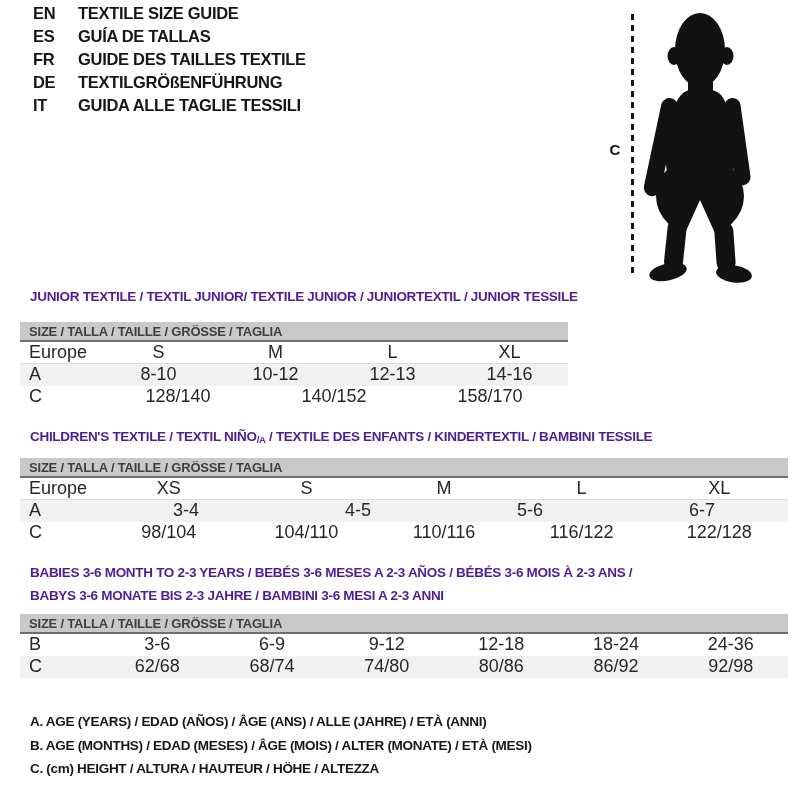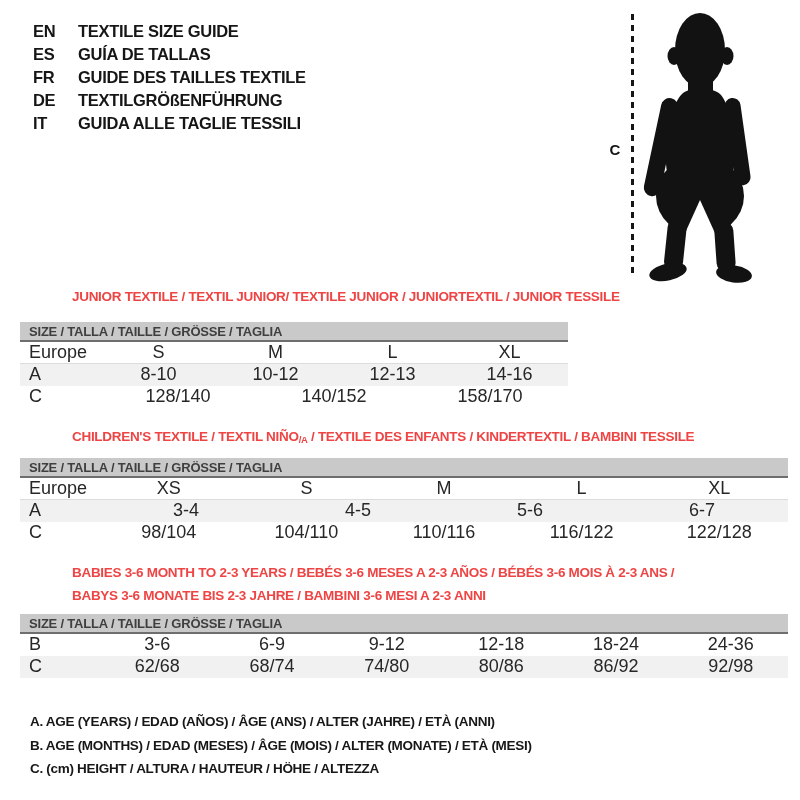--- a/index.html
+++ b/index.html
@@ -4,21 +4,21 @@
 <style>
   * { margin:0; padding:0; box-sizing:border-box; }
   html,body { background:#ffffff; }
   .canvas {
     position:relative; width:800px; height:800px; background:#ffffff;
     font-family:"Liberation Sans","DejaVu Sans",sans-serif;
     color:#1c1c1c; overflow:hidden;
   }
 
   
-  .lang-list { position:absolute; left:33px; top:20px; }
+  .lang-list { position:absolute; left:33px; top:2px; }
   .lang-row { display:flex; height:23px; align-items:center; }
   .lang-code, .lang-label {
     font-size:16.5px; font-weight:700; letter-spacing:-0.3px; color:#161616;
     white-space:nowrap;
   }
   .lang-code { width:45px; flex:none; }
 
   
   .figure { position:absolute; left:0; top:0; }
   .measure-line {
@@ -27,23 +27,22 @@
   }
   .measure-label {
     position:absolute; left:604px; top:141px; width:22px; text-align:center;
     font-size:15px; font-weight:700; color:#141414;
   }
   .baby-svg { position:absolute; left:638px; top:6px; }
 
   
   .section-title {
     position:absolute; left:30px;
-    font-size:13.5px; font-weight:700; letter-spacing:-0.3px; color:#ef4444;
+    font-size:13.5px; font-weight:700; letter-spacing:-0.3px; color:#4c1d95;
     white-space:nowrap;
-    margin-left:42px;
   }
   .section-title.two-line { white-space:normal; width:700px; line-height:23px; }
   .sub { font-size:9.5px; vertical-align:-2px; }
 
   
   .size-table { position:absolute; left:20px; }
   .size-bar {
     height:20px; line-height:20px; background:#c9c9c9;
     border-bottom:2px solid #6e6e6e; padding-left:9px;
     font-size:13px; letter-spacing:-0.2px; color:#3f3f3f; font-weight:700;
@@ -188,18 +187,18 @@
       <div class="td">62/68</div>
       <div class="td">68/74</div>
       <div class="td">74/80</div>
       <div class="td">80/86</div>
       <div class="td">86/92</div>
       <div class="td">92/98</div>
     </div>
   </div>
 
   <div class="notes">
-    <div class="note-line">A. AGE (YEARS) / EDAD (AÑOS) / ÂGE (ANS) / ALTER (JAHRE) / ETÀ (ANNI)</div>
+    <div class="note-line">A. AGE (YEARS) / EDAD (AÑOS) / ÂGE (ANS) / ALLE (JAHRE) / ETÀ (ANNI)</div>
     <div class="note-line">B. AGE (MONTHS) / EDAD (MESES) / ÂGE (MOIS) / ALTER (MONATE) / ETÀ (MESI)</div>
     <div class="note-line">C. (cm) HEIGHT / ALTURA / HAUTEUR / HÖHE / ALTEZZA</div>
   </div>
 
 </div>
 
 </body></html>

